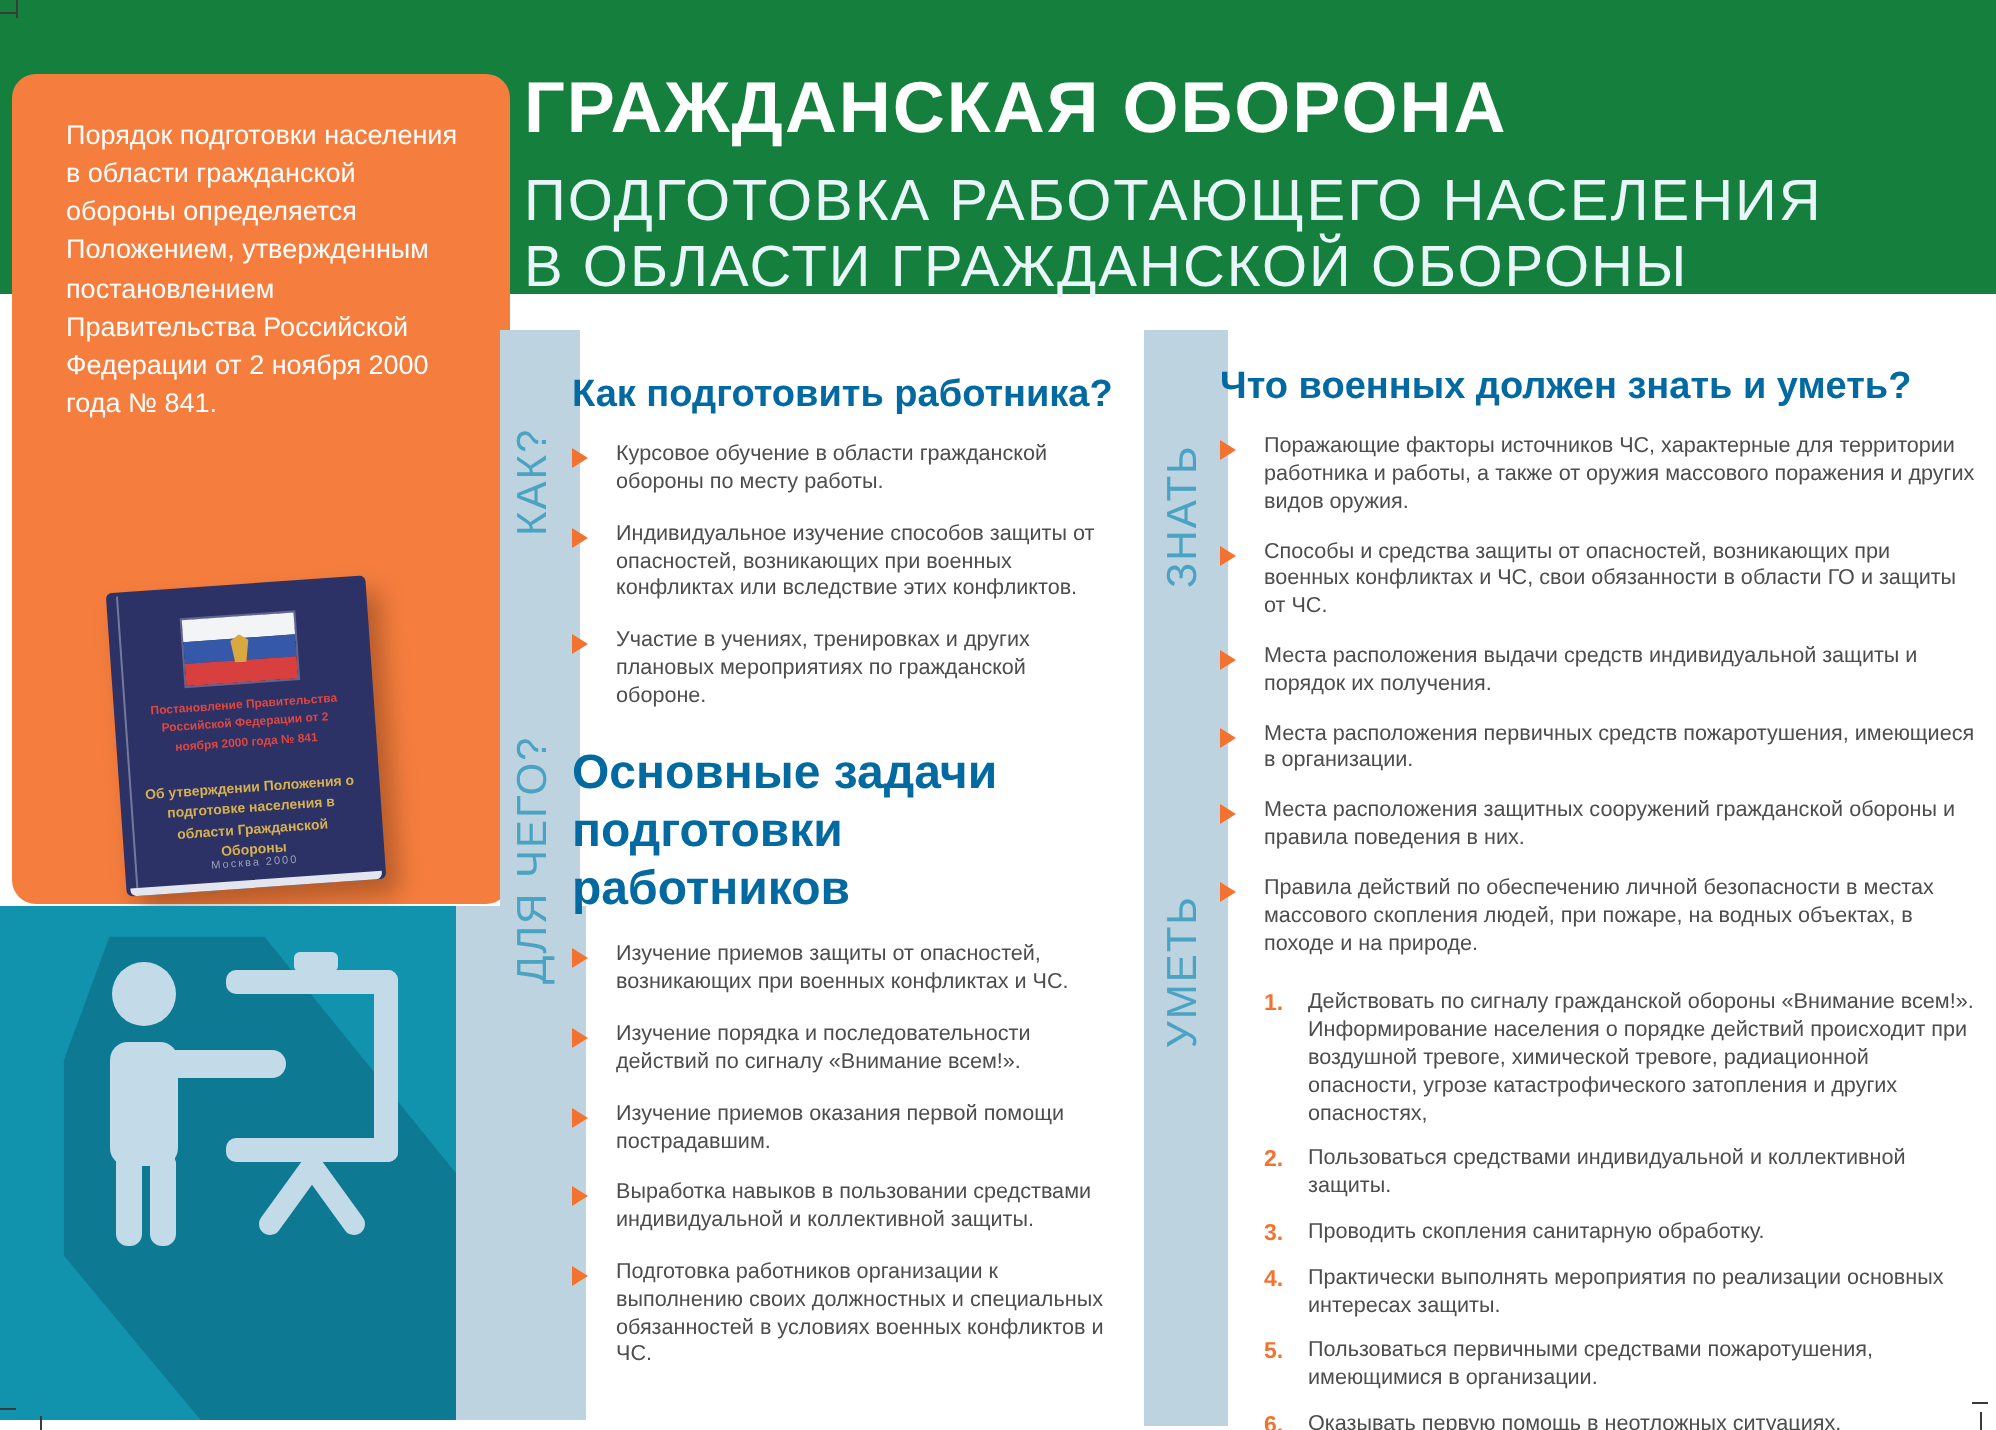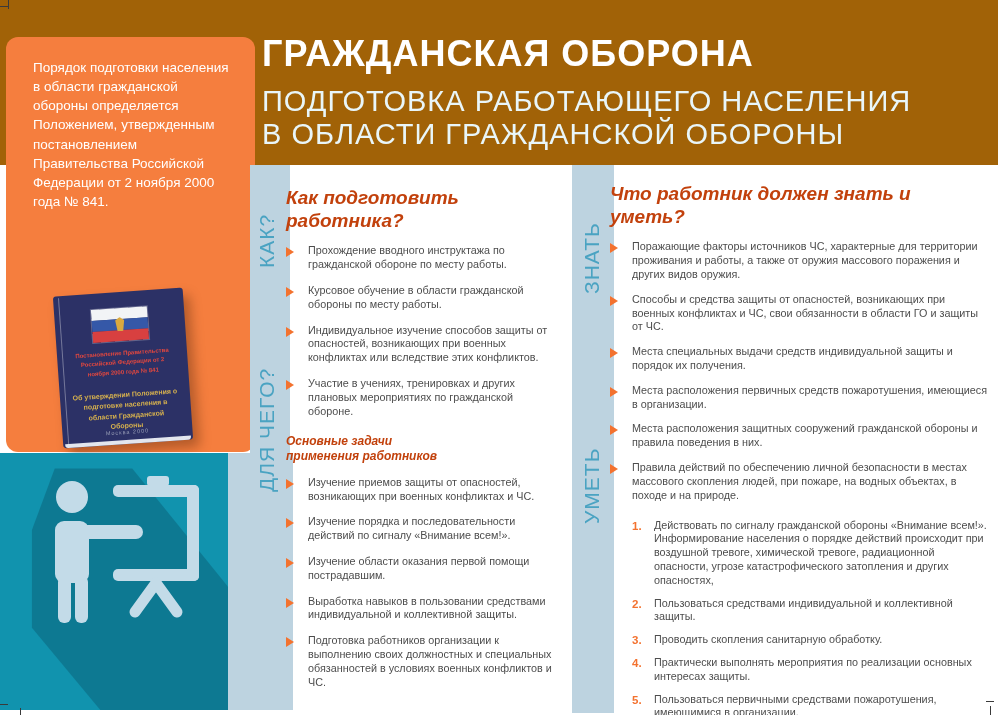--- a/index.html
+++ b/index.html
@@ -1,20 +1,20 @@
 <!DOCTYPE html>
 <html><head>
 <meta charset="utf-8">
 <style>
   html,body{margin:0;padding:0;background:#fff;}
   .poster{position:relative;width:998px;height:715px;background:#ffffff;overflow:hidden;
           font-family:"Liberation Sans",sans-serif;}
 
   
-  .header-band{position:absolute;left:0;top:0;width:998px;height:165px;background:#a16207;}
+  .header-band{position:absolute;left:0;top:0;width:998px;height:147px;background:#15803d;}
   .page-title{position:absolute;left:262px;top:33px;font-size:36px;font-weight:800;
               color:#ffffff;letter-spacing:1px;white-space:nowrap;}
   .page-subtitle{position:absolute;left:262px;top:85px;font-size:29px;font-weight:400;
               color:#e9f6f9;letter-spacing:1px;line-height:1.15;}
   .page-subtitle span{display:block;white-space:nowrap;}
 
   
   .law-badge{position:absolute;left:6px;top:37px;width:249px;height:415px;
              background:#f57e3e;border-radius:12px;}
   .law-badge-text{position:absolute;left:27px;top:21px;width:198px;color:#ffffff;
@@ -59,22 +59,22 @@
           color:#4aa3c2;font-size:21px;letter-spacing:1px;white-space:nowrap;}
   .vlabel-how{left:255px;top:176px;height:92px;}
   .vlabel-why{left:255px;top:364px;height:128px;}
   .vlabel-know{left:580px;top:198px;height:96px;}
   .vlabel-able{left:580px;top:428px;height:96px;}
 
   
   .col{position:absolute;color:#4d4d4d;}
   .col-mid{left:286px;top:186px;width:272px;}
   .col-right{left:610px;top:182px;width:380px;}
-  .sec-heading{color:#c2410c;font-weight:700;font-size:19px;line-height:1.22;margin:0;font-style:italic;}
-  .sec-heading.two-line{font-size:12px;}
+  .sec-heading{color:#0369a1;font-weight:700;font-size:19px;line-height:1.22;margin:0;}
+  .sec-heading.two-line{font-size:24px;}
   .sec-heading.two-line span{display:block;}
   .mt16{margin-top:16px;}
 
   ul.blist,ol.nlist{list-style:none;margin:12px 0 0 0;padding:0;}
   ul.blist li{position:relative;padding-left:22px;font-size:10.8px;line-height:1.28;}
   ul.blist li:not(:last-child){margin-bottom:12px;}
   .col-right ul.blist li:not(:last-child){margin-bottom:11px;}
   .arrow-bullet{position:absolute;left:0;top:3px;width:0;height:0;
         border-left:8px solid #f3722f;border-top:5px solid transparent;
         border-bottom:5px solid transparent;}
@@ -150,81 +150,77 @@
 
   <div class="vlabel vlabel-how">КАК?</div>
   <div class="vlabel vlabel-why">ДЛЯ ЧЕГО?</div>
   <div class="vlabel vlabel-know">ЗНАТЬ</div>
   <div class="vlabel vlabel-able">УМЕТЬ</div>
 
   <div class="col col-mid">
     <h2 class="sec-heading">Как подготовить работника?</h2>
     <ul class="blist">
 
-    <li class="bitem">
-        <span class="arrow-bullet"></span>
-        <span>Прохождение вводного инструктажа по гражданской обороне по месту работы.</span>
-      </li>
         <li class="bitem">
         <span class="arrow-bullet"></span>
         <span>Курсовое обучение в области гражданской обороны по месту работы.</span>
       </li>
         <li class="bitem">
         <span class="arrow-bullet"></span>
         <span>Индивидуальное изучение способов защиты от опасностей, возникающих при военных конфликтах или вследствие этих конфликтов.</span>
       </li>
         <li class="bitem">
         <span class="arrow-bullet"></span>
         <span>Участие в учениях, тренировках и других плановых мероприятиях по гражданской обороне.</span>
       </li>
       </ul>
     <h2 class="sec-heading two-line mt16">
       <span>Основные задачи</span>
-      <span>применения работников</span>
+      <span>подготовки работников</span>
     </h2>
     <ul class="blist">
 
     <li class="bitem">
         <span class="arrow-bullet"></span>
         <span>Изучение приемов защиты от опасностей, возникающих при военных конфликтах и ЧС.</span>
       </li>
         <li class="bitem">
         <span class="arrow-bullet"></span>
         <span>Изучение порядка и последовательности действий по сигналу «Внимание всем!».</span>
       </li>
         <li class="bitem">
         <span class="arrow-bullet"></span>
-        <span>Изучение области оказания первой помощи пострадавшим.</span>
+        <span>Изучение приемов оказания первой помощи пострадавшим.</span>
       </li>
         <li class="bitem">
         <span class="arrow-bullet"></span>
         <span>Выработка навыков в пользовании средствами индивидуальной и коллективной защиты.</span>
       </li>
         <li class="bitem">
         <span class="arrow-bullet"></span>
         <span>Подготовка работников организации к выполнению своих должностных и специальных обязанностей в условиях военных конфликтов и ЧС.</span>
       </li>
       </ul>
   </div>
 
   <div class="col col-right">
-    <h2 class="sec-heading">Что работник должен знать и уметь?</h2>
+    <h2 class="sec-heading">Что военных должен знать и уметь?</h2>
     <ul class="blist">
 
     <li class="bitem">
         <span class="arrow-bullet"></span>
-        <span>Поражающие факторы источников ЧС, характерные для территории проживания и работы, а также от оружия массового поражения и других видов оружия.</span>
+        <span>Поражающие факторы источников ЧС, характерные для территории работника и работы, а также от оружия массового поражения и других видов оружия.</span>
       </li>
         <li class="bitem">
         <span class="arrow-bullet"></span>
         <span>Способы и средства защиты от опасностей, возникающих при военных конфликтах и ЧС, свои обязанности в области ГО и защиты от ЧС.</span>
       </li>
         <li class="bitem">
         <span class="arrow-bullet"></span>
-        <span>Места специальных выдачи средств индивидуальной защиты и порядок их получения.</span>
+        <span>Места расположения выдачи средств индивидуальной защиты и порядок их получения.</span>
       </li>
         <li class="bitem">
         <span class="arrow-bullet"></span>
         <span>Места расположения первичных средств пожаротушения, имеющиеся в организации.</span>
       </li>
         <li class="bitem">
         <span class="arrow-bullet"></span>
         <span>Места расположения защитных сооружений гражданской обороны и правила поведения в них.</span>
       </li>
         <li class="bitem">

